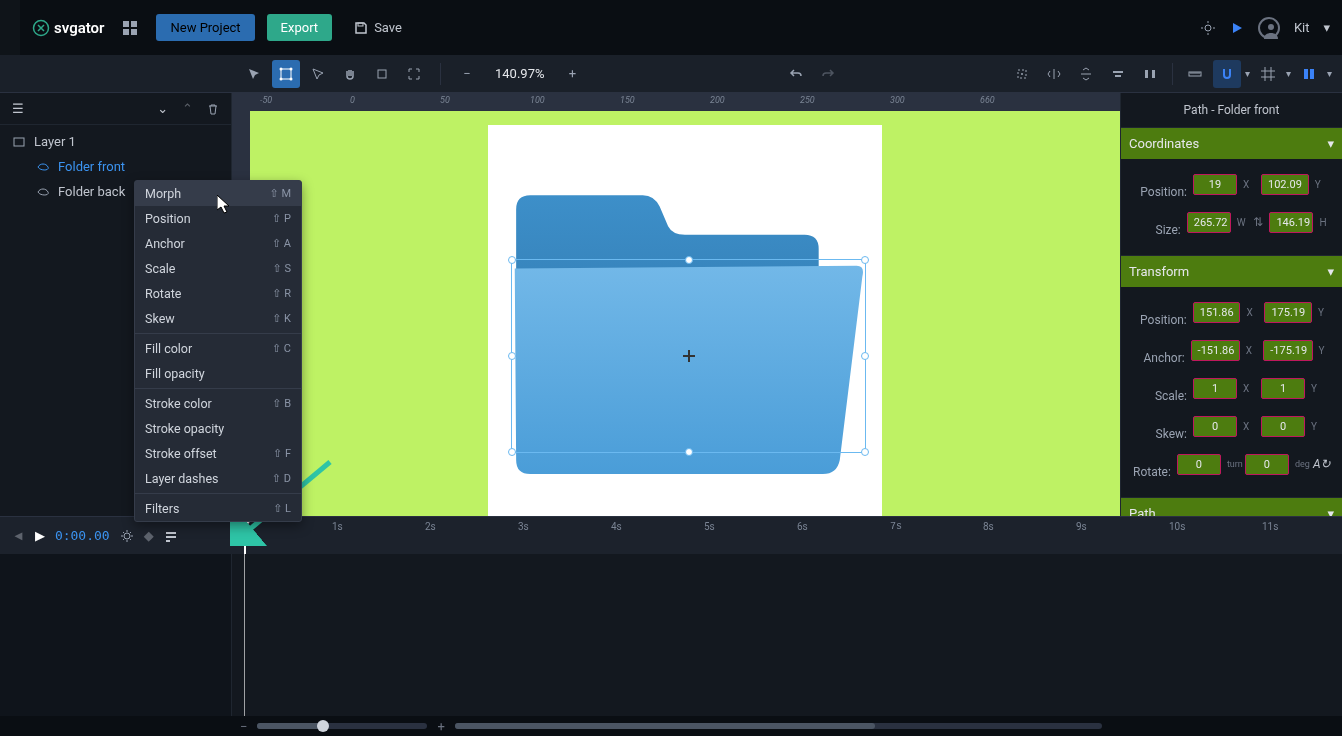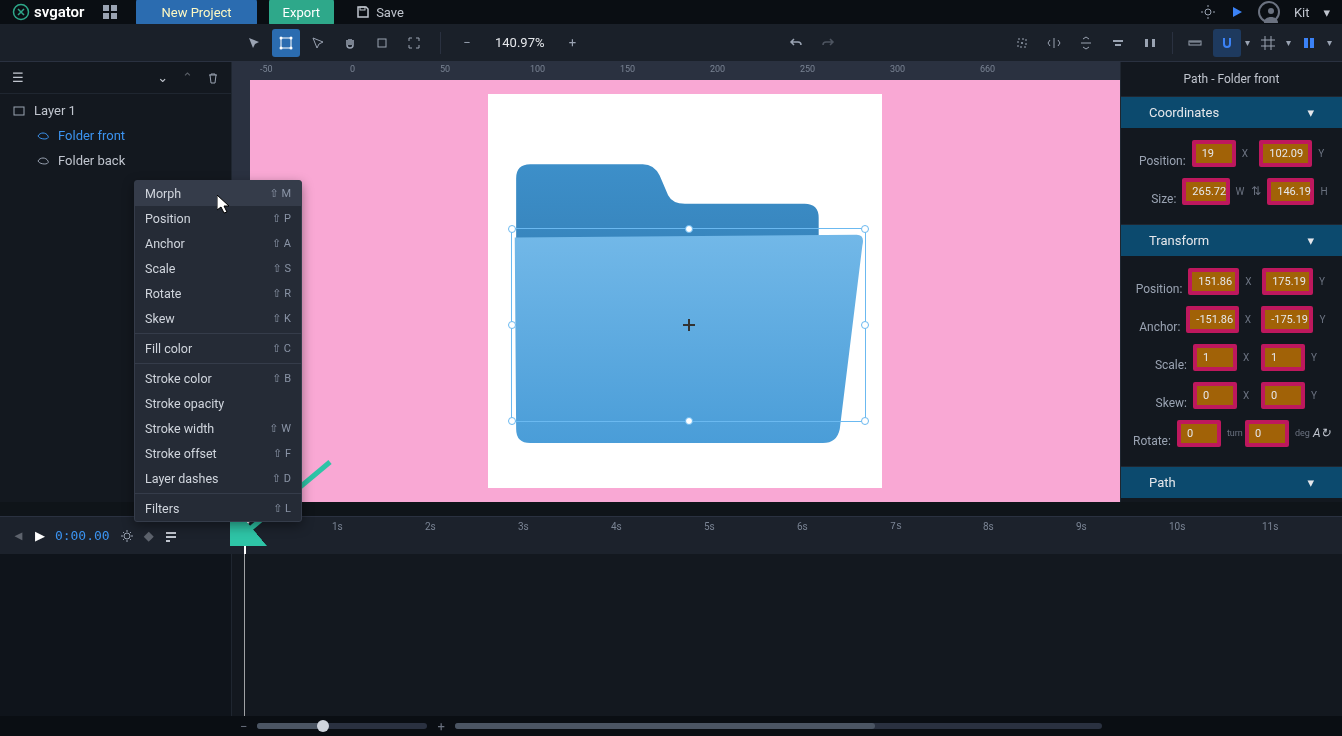--- a/index.html
+++ b/index.html
@@ -1,21 +1,21 @@
 <!DOCTYPE html>
 <html><head>
 <meta charset="utf-8">
 <style>
 * { margin: 0; padding: 0; box-sizing: border-box; font-family: -apple-system, BlinkMacSystemFont, "Segoe UI", Roboto, sans-serif; }
 body { background: #0f1419; color: #c0c5ce; font-size: 13px; overflow: hidden; width: 1342px; height: 736px; position: relative; }
-.topbar { height: 24px; background: #0a0e13; display: flex; align-items: center; padding: 0 12px; gap: 12px; }
+.topbar { height: 55px; background: #0a0e13; display: flex; align-items: center; padding: 0 12px; gap: 12px; margin-left: 20px; }
 .logo { color: #fff; font-weight: 600; font-size: 15px; display: flex; align-items: center; gap: 4px; }
 .logo-icon { width: 18px; height: 18px; }
 .top-btn { background: transparent; border: none; color: #c0c5ce; padding: 6px 10px; cursor: pointer; font-size: 13px; display: flex; align-items: center; gap: 6px; }
-.btn-primary { background: #2b6cb0; color: #fef9c3; border-radius: 3px; padding: 6px 25px; }
+.btn-primary { background: #2b6cb0; color: #000000; border-radius: 3px; padding: 6px 14px; }
 .btn-success { background: #2ea88a; color: #fff; border-radius: 3px; padding: 6px 14px; }
 .top-right { margin-left: auto; display: flex; align-items: center; gap: 14px; }
 .avatar { width: 22px; height: 22px; border-radius: 50%; border: 2px solid #6b7280; display: inline-block; }
 .toolbar { height: 38px; background: #1a2029; display: flex; align-items: center; border-bottom: 1px solid #2a3140; position: relative; }
 .tool-group { display: flex; align-items: center; gap: 4px; padding: 0 8px; }
 .tool-btn { width: 28px; height: 28px; display: flex; align-items: center; justify-content: center; color: #9aa3b2; cursor: pointer; border-radius: 3px; }
 .tool-btn.active { background: #2b6cb0; color: #fff; }
 .tool-btn.blue { color: #3b82f6; }
 .zoom { color: #e5e7eb; padding: 0 10px; }
 .toolbar-right { margin-left: auto; display: flex; align-items: center; gap: 4px; padding-right: 10px; }
@@ -24,41 +24,41 @@
 .main { display: flex; height: calc(100% - 38px - 38px - 38px - 20px); }
 .left-panel { width: 232px; background: #13181f; border-right: 1px solid #1f2630; display: flex; flex-direction: column; }
 .left-header { height: 38px; display: flex; align-items: center; justify-content: space-between; padding: 0 12px; background: #1a2029; }
 .left-sub { height: 32px; display: flex; align-items: center; justify-content: flex-end; gap: 14px; padding: 0 12px; border-bottom: 1px solid #1f2630; }
 .layer-list { flex: 1; padding: 4px 0; }
 .layer-row { display: flex; align-items: flex-end; gap: 8px; padding: 5px 12px; cursor: pointer; }
 .layer-row.child { padding-left: 36px; }
 .layer-row.selected { color: #3b93f0; }
 .layer-icon { width: 14px; height: 14px; flex-shrink: 0; }
 
-.canvas-area { flex: 1; background: #f9a8d4; position: relative; overflow: hidden; }
+.canvas-area { flex: 1; background: #bef264; position: relative; overflow: hidden; font-style: italic; }
 .ruler-h { position: absolute; top: 0; left: 18px; right: 0; height: 18px; background: #2a3140; }
 .ruler-v { position: absolute; top: 18px; left: 0; bottom: 0; width: 18px; background: #2a3140; }
 .ruler-corner { position: absolute; top: 0; left: 0; width: 18px; height: 18px; background: #2a3140; }
 .ruler-tick { position: absolute; color: #7a8494; font-size: 9px; }
 .artboard { position: absolute; background: #fff; }
 .sel-box { position: absolute; border: 1px solid #6bb9f0; pointer-events: none; }
 .handle { position: absolute; width: 8px; height: 8px; background: #fff; border: 1px solid #6bb9f0; border-radius: 50%; margin: -4px; }
 .center-cross { position: absolute; width: 12px; height: 12px; margin: -6px; }
 .center-cross::before, .center-cross::after { content: ''; position: absolute; background: #333; }
 .center-cross::before { left: 5px; top: 0; width: 2px; height: 12px; }
 .center-cross::after { top: 5px; left: 0; height: 2px; width: 12px; }
 
 .right-panel { width: 222px; background: #13181f; border-left: 1px solid #1f2630; overflow-y: auto; }
 .rp-title { text-align: center; padding: 10px; font-size: 12px; color: #c0c5ce; }
 .rp-section { border-top: 1px solid #1f2630; }
-.rp-section-h { background: #0c4a6e; padding: 8px 28px; display: flex; justify-content: space-between; align-items: center; font-size: 13px; color: #e5e7eb; cursor: pointer; }
+.rp-section-h { background: #4d7c0f; padding: 8px 8px; display: flex; justify-content: space-between; align-items: center; font-size: 13px; color: #e5e7eb; cursor: pointer; }
 .rp-body { padding: 10px 12px; }
 .rp-row { display: flex; align-items: center; gap: 6px; margin-bottom: 8px; font-size: 12px; }
 .rp-label { width: 54px; text-align: right; color: #9aa3b2; margin-top: 16px; }
-.rp-val { background: #a16207; border: 4px solid #be185d; padding: 3px 6px; min-width: 44px; text-align: left; color: #e5e7eb; border-radius: 2px; font-size: 11px; }
+.rp-val { background: #4d7c0f; border: 1px solid #be185d; padding: 3px 6px; min-width: 44px; text-align: center; color: #e5e7eb; border-radius: 2px; font-size: 11px; }
 .rp-unit { color: #6b7280; font-size: 10px; width: 12px; }
 
 .timeline { height: 38px; background: #1c222c; display: flex; align-items: center; border-top: 1px solid #2a3140; position: relative; }
 .tl-left { width: 232px; display: flex; align-items: center; gap: 10px; padding: 0 12px; }
 .tl-time { color: #3b93f0; font-family: monospace; font-size: 13px; }
 .tl-track { flex: 1; position: relative; height: 100%; }
 .tl-marker { position: absolute; top: 4px; color: #7a8494; font-size: 10px; }
 .tl-playhead { position: absolute; top: 0; bottom: 0; width: 2px; background: #fff; left: 0; }
 .tl-playhead::before { content: ''; position: absolute; top: -2px; left: -4px; width: 10px; height: 10px; background: #fff; border-radius: 50%; }
 
@@ -475,31 +475,30 @@
     </div>
     <div class="ctx-item">
       <span>Skew</span>
       <span class="ctx-short">⇧ K</span>
     </div>
     <div class="ctx-sep"></div>
     <div class="ctx-item">
       <span>Fill color</span>
       <span class="ctx-short">⇧ C</span>
     </div>
+    <div class="ctx-item">
+      <span>Fill opacity</span>
+    </div>
     <div class="ctx-sep"></div>
     <div class="ctx-item">
       <span>Stroke color</span>
       <span class="ctx-short">⇧ B</span>
     </div>
     <div class="ctx-item">
       <span>Stroke opacity</span>
-    </div>
-    <div class="ctx-item">
-      <span>Stroke width</span>
-      <span class="ctx-short">⇧ W</span>
     </div>
     <div class="ctx-item">
       <span>Stroke offset</span>
       <span class="ctx-short">⇧ F</span>
     </div>
     <div class="ctx-item">
       <span>Layer dashes</span>
       <span class="ctx-short">⇧ D</span>
     </div>
     <div class="ctx-sep"></div>

